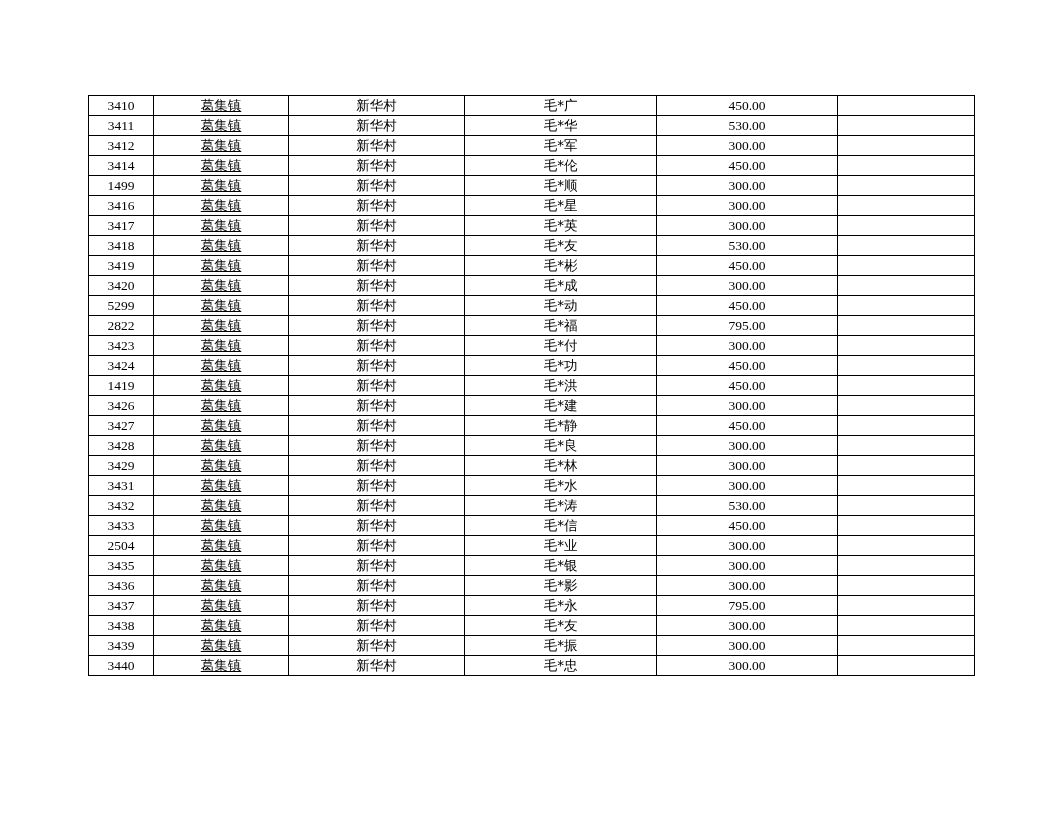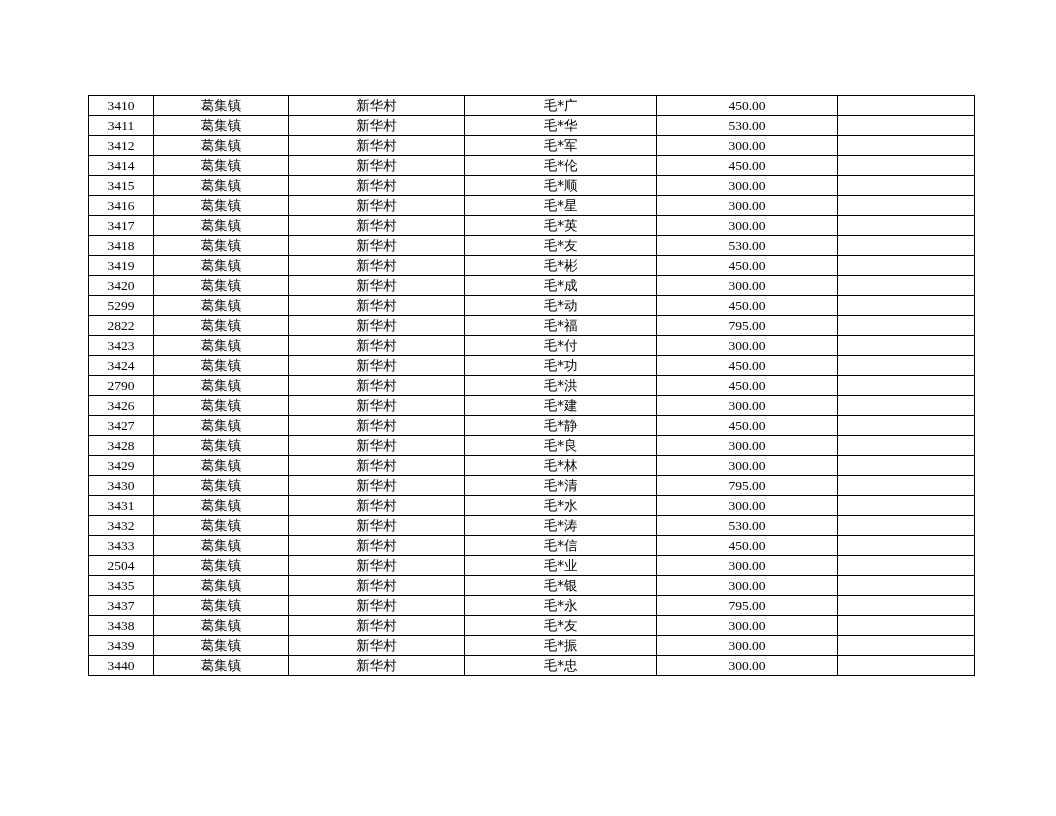--- a/index.html
+++ b/index.html
@@ -39,21 +39,21 @@
     height: 19px;
     line-height: 17px;
     padding: 0;
     font-size: 13.5px;
     text-align: center;
     vertical-align: middle;
     white-space: nowrap;
     overflow: hidden;
   }
   td.col-id      { width: 64px; }
-  td.col-town    { width: 134px; }
+  td.col-town    { width: 134px; text-decoration: underline; }
   td.col-village { width: 175px; }
   td.col-name    { width: 191px; }
   td.col-amount  { width: 180px; }
   td.col-blank   { width: 136px; }
   .cjk {
     font-family: "DejaVu Sans", "Liberation Sans", sans-serif;
     font-size: 12.5px;
   }
 </style>
 </head>
@@ -89,21 +89,21 @@
           </tr>
           <tr>
             <td class="col-id">3414</td>
             <td class="col-town cjk">葛集镇</td>
             <td class="col-village cjk">新华村</td>
             <td class="col-name cjk">毛*伦</td>
             <td class="col-amount">450.00</td>
             <td class="col-blank"></td>
           </tr>
           <tr>
-            <td class="col-id">3415</td>
+            <td class="col-id">1499</td>
             <td class="col-town cjk">葛集镇</td>
             <td class="col-village cjk">新华村</td>
             <td class="col-name cjk">毛*顺</td>
             <td class="col-amount">300.00</td>
             <td class="col-blank"></td>
           </tr>
           <tr>
             <td class="col-id">3416</td>
             <td class="col-town cjk">葛集镇</td>
             <td class="col-village cjk">新华村</td>
@@ -169,21 +169,21 @@
           </tr>
           <tr>
             <td class="col-id">3424</td>
             <td class="col-town cjk">葛集镇</td>
             <td class="col-village cjk">新华村</td>
             <td class="col-name cjk">毛*功</td>
             <td class="col-amount">450.00</td>
             <td class="col-blank"></td>
           </tr>
           <tr>
-            <td class="col-id">2790</td>
+            <td class="col-id">1419</td>
             <td class="col-town cjk">葛集镇</td>
             <td class="col-village cjk">新华村</td>
             <td class="col-name cjk">毛*洪</td>
             <td class="col-amount">450.00</td>
             <td class="col-blank"></td>
           </tr>
           <tr>
             <td class="col-id">3426</td>
             <td class="col-town cjk">葛集镇</td>
             <td class="col-village cjk">新华村</td>
@@ -206,28 +206,20 @@
             <td class="col-name cjk">毛*良</td>
             <td class="col-amount">300.00</td>
             <td class="col-blank"></td>
           </tr>
           <tr>
             <td class="col-id">3429</td>
             <td class="col-town cjk">葛集镇</td>
             <td class="col-village cjk">新华村</td>
             <td class="col-name cjk">毛*林</td>
             <td class="col-amount">300.00</td>
-            <td class="col-blank"></td>
-          </tr>
-          <tr>
-            <td class="col-id">3430</td>
-            <td class="col-town cjk">葛集镇</td>
-            <td class="col-village cjk">新华村</td>
-            <td class="col-name cjk">毛*清</td>
-            <td class="col-amount">795.00</td>
             <td class="col-blank"></td>
           </tr>
           <tr>
             <td class="col-id">3431</td>
             <td class="col-town cjk">葛集镇</td>
             <td class="col-village cjk">新华村</td>
             <td class="col-name cjk">毛*水</td>
             <td class="col-amount">300.00</td>
             <td class="col-blank"></td>
           </tr>
@@ -253,20 +245,28 @@
             <td class="col-village cjk">新华村</td>
             <td class="col-name cjk">毛*业</td>
             <td class="col-amount">300.00</td>
             <td class="col-blank"></td>
           </tr>
           <tr>
             <td class="col-id">3435</td>
             <td class="col-town cjk">葛集镇</td>
             <td class="col-village cjk">新华村</td>
             <td class="col-name cjk">毛*银</td>
+            <td class="col-amount">300.00</td>
+            <td class="col-blank"></td>
+          </tr>
+          <tr>
+            <td class="col-id">3436</td>
+            <td class="col-town cjk">葛集镇</td>
+            <td class="col-village cjk">新华村</td>
+            <td class="col-name cjk">毛*影</td>
             <td class="col-amount">300.00</td>
             <td class="col-blank"></td>
           </tr>
           <tr>
             <td class="col-id">3437</td>
             <td class="col-town cjk">葛集镇</td>
             <td class="col-village cjk">新华村</td>
             <td class="col-name cjk">毛*永</td>
             <td class="col-amount">795.00</td>
             <td class="col-blank"></td>

